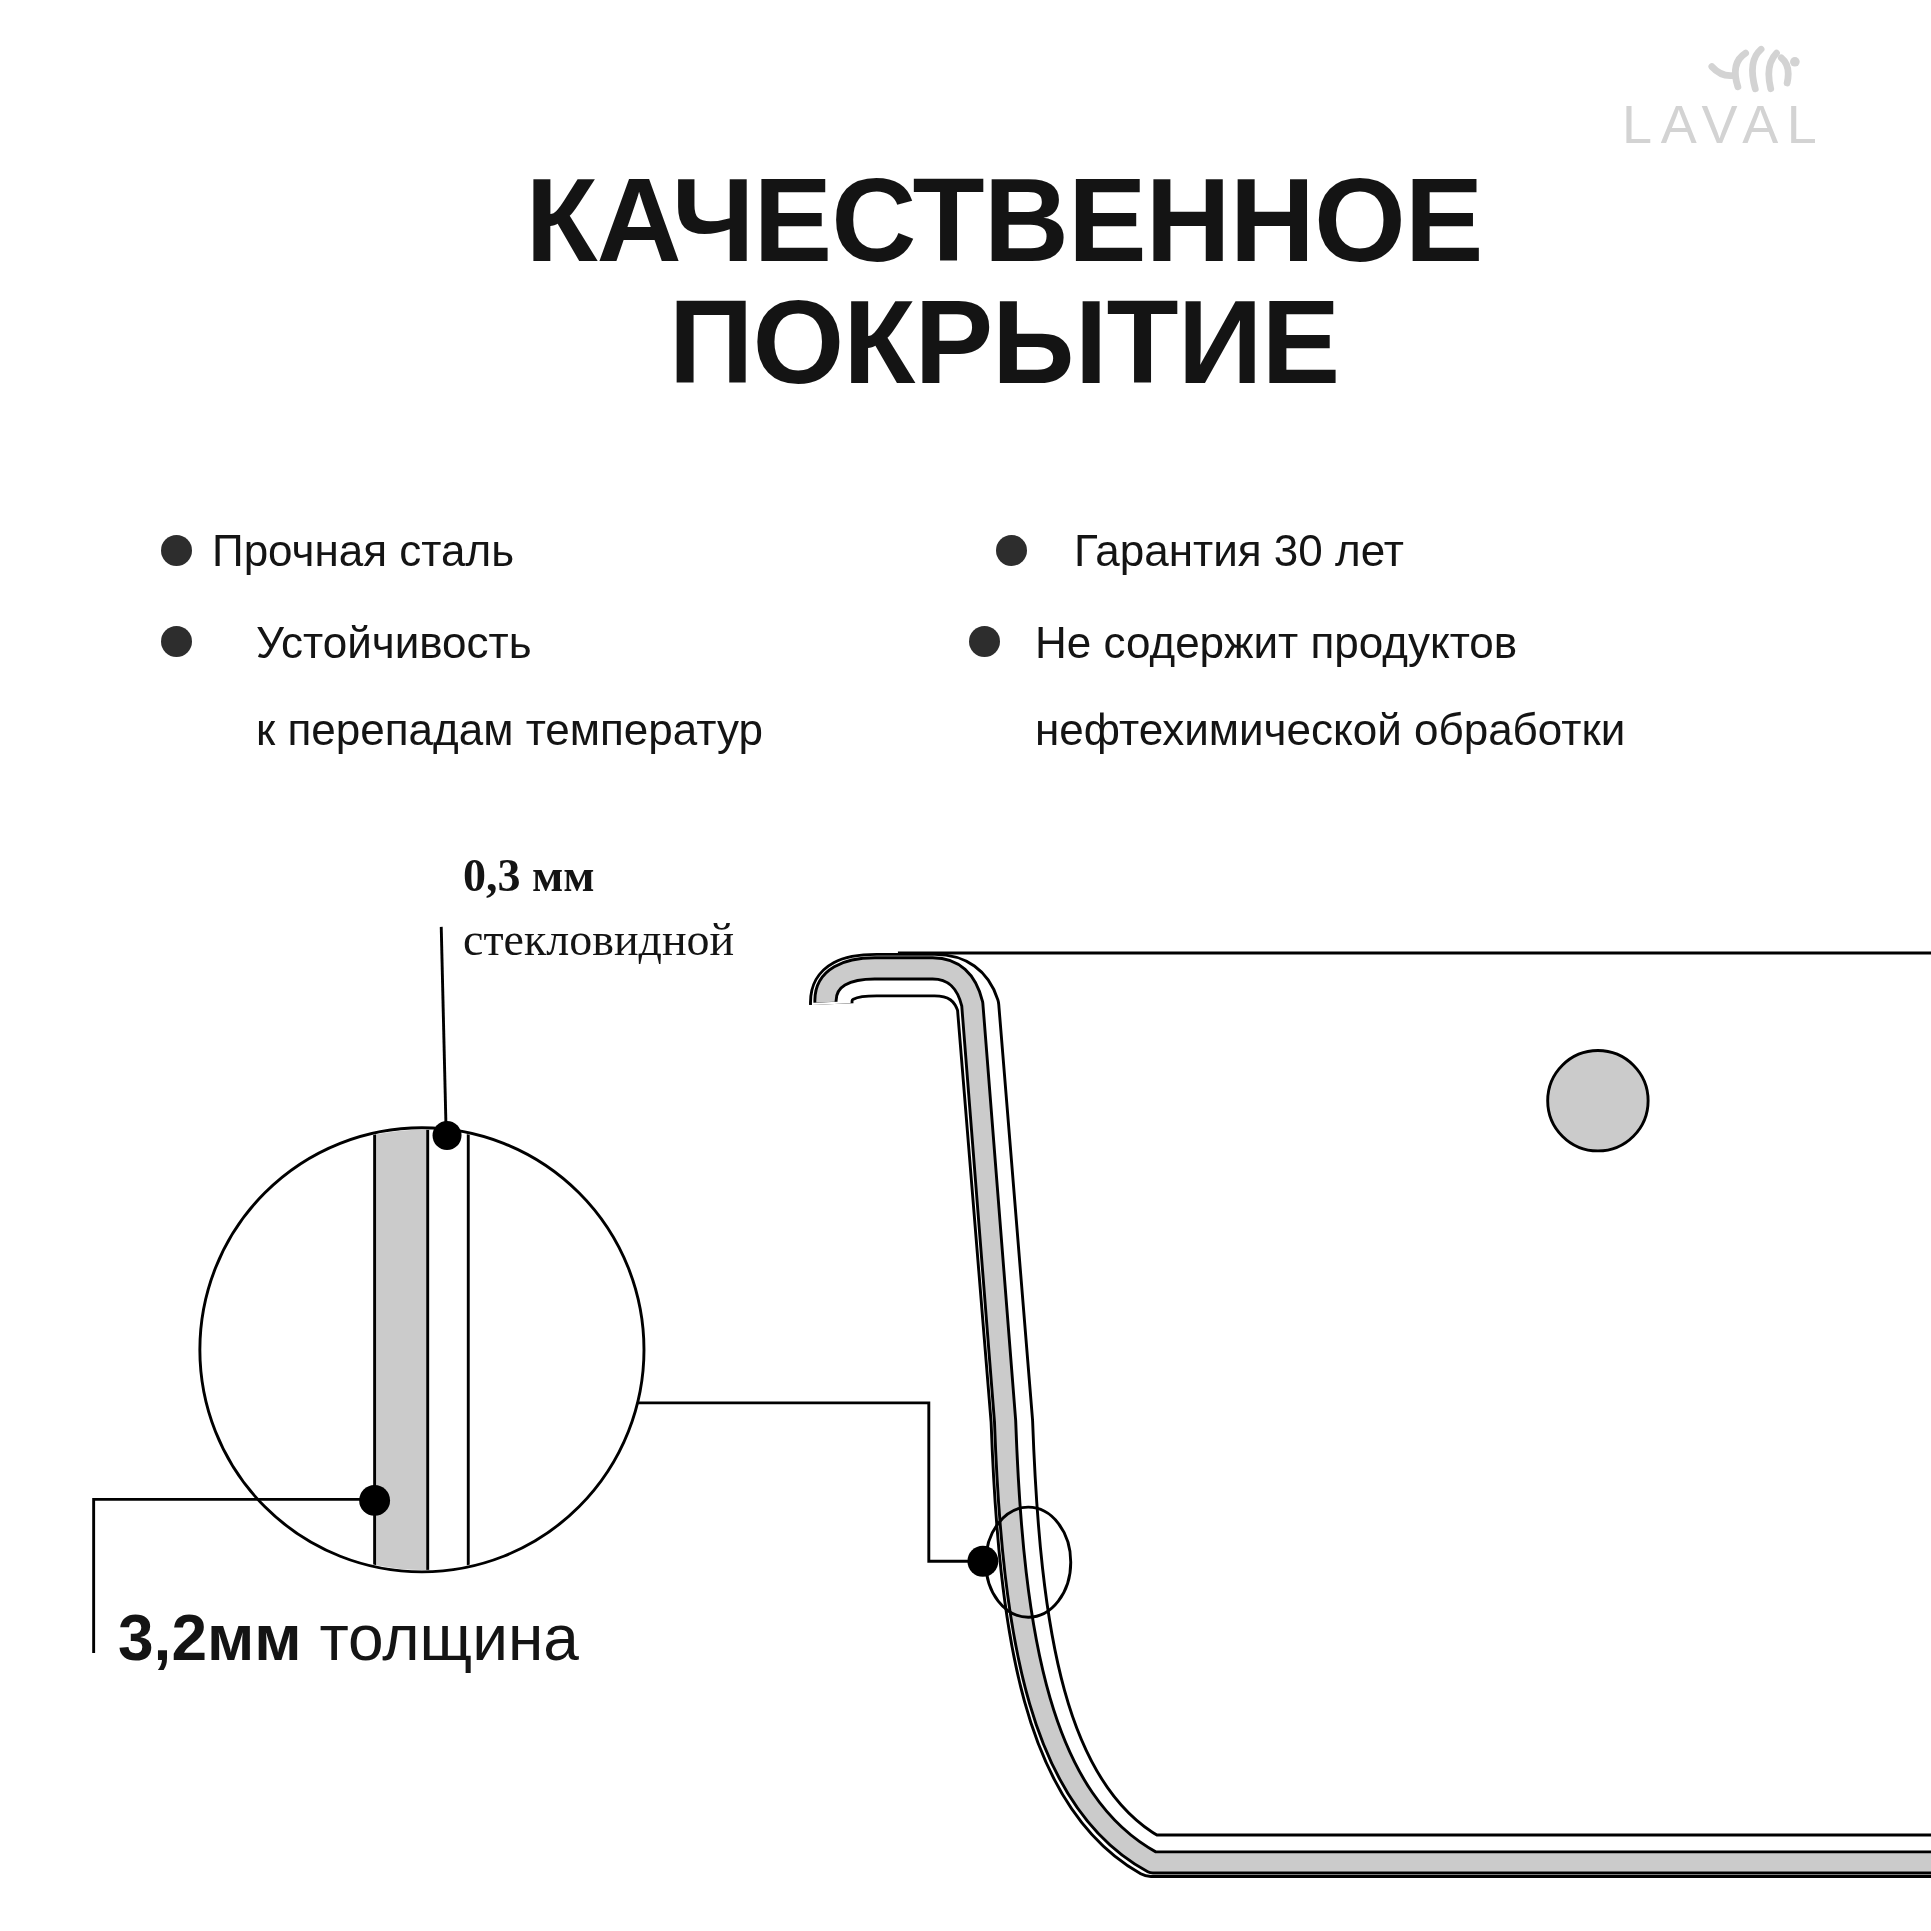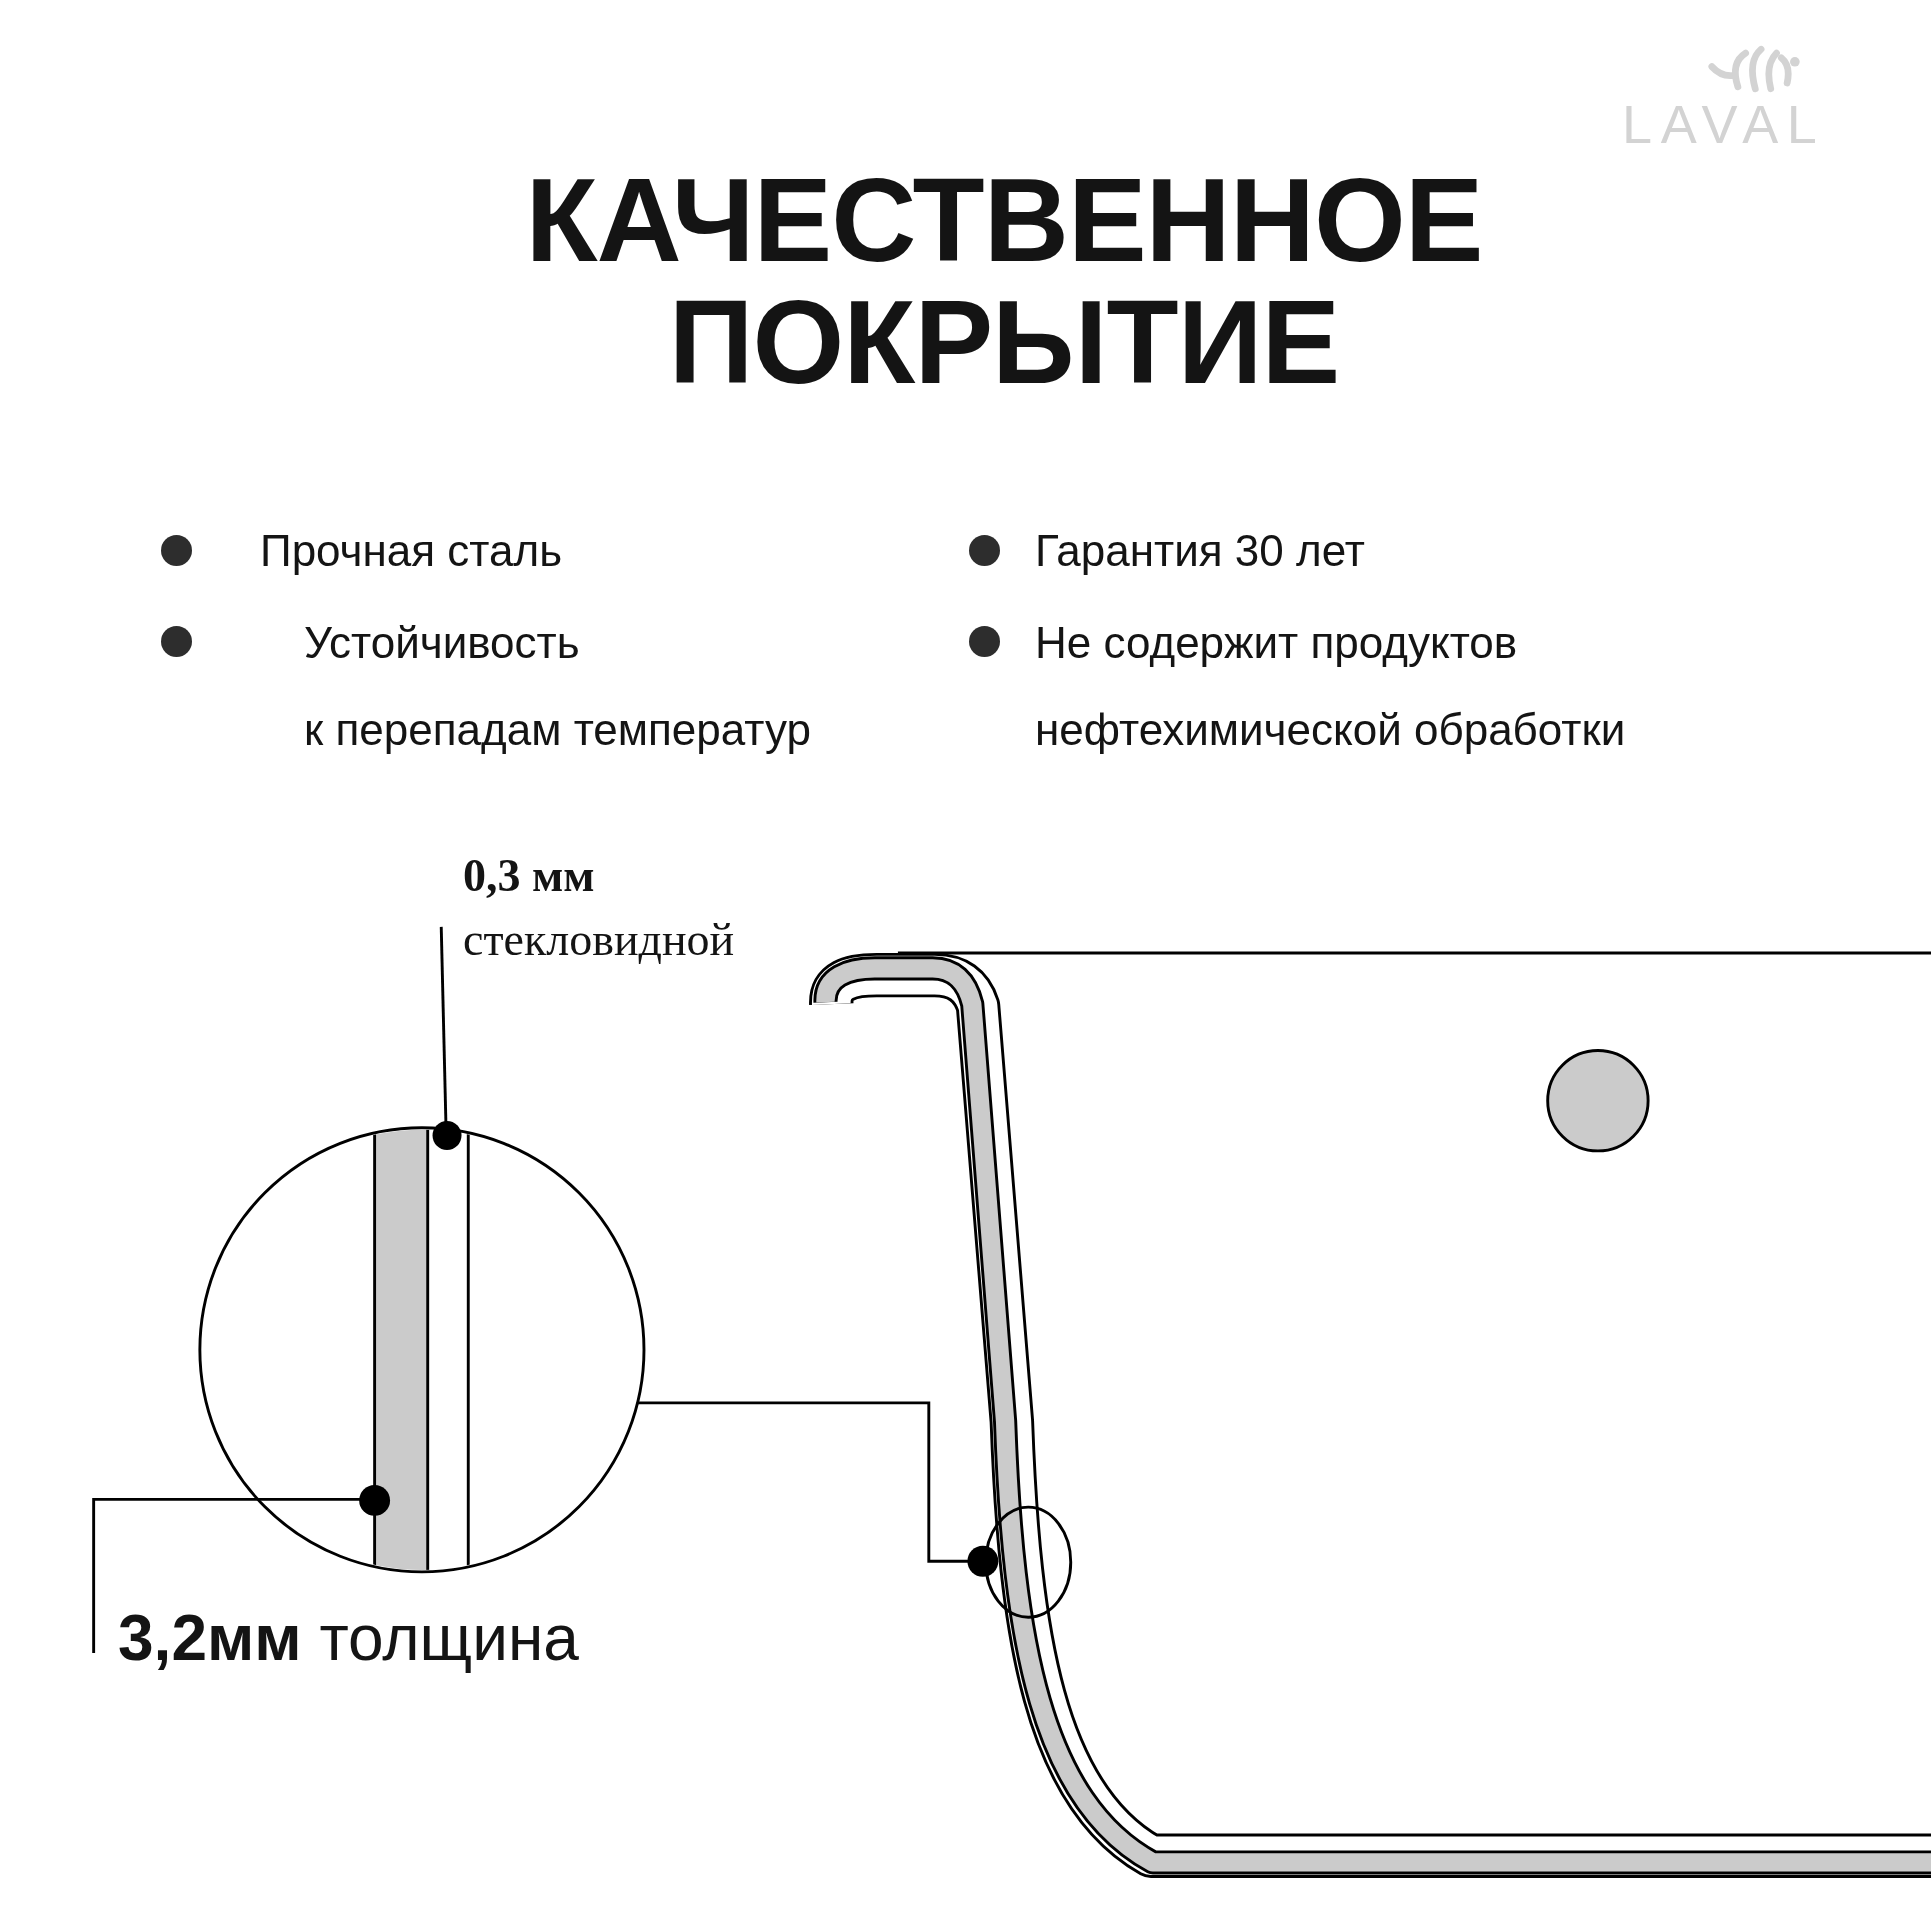--- a/index.html
+++ b/index.html
@@ -13,21 +13,21 @@
   
   .title{left:77px;top:159px;width:1854px;text-align:center;color:var(--text-primary);
          font-weight:bold;font-size:118px;line-height:122px;letter-spacing:-1px;}
   
   .bullet-item{display:flex;align-items:flex-start;color:var(--text-primary);font-size:44px;}
   .bullet-dot{flex:0 0 auto;width:31px;height:31px;border-radius:50%;background:var(--bullet-dot);}
   .one-line .bullet-text{line-height:60px;}
   .one-line .bullet-dot{margin-top:13.5px;}
   .two-line .bullet-text{line-height:87px;}
   .two-line .bullet-dot{margin-top:27px;}
-  .col-left  .bullet-text{margin-left:68px;}
+  .col-left  .bullet-text{margin-left:20px;}
   .col-right .bullet-text{margin-left:35px;}
   
   .callout-enamel{left:463px;top:844px;font-size:46px;line-height:64px;color:var(--text-primary);font-family:Liberation Serif, serif;}
   .callout-enamel .val{font-weight:bold;}
   .callout-thickness{left:118px;top:1609px;font-size:64px;line-height:58px;color:var(--text-primary);}
   .callout-thickness .val{font-weight:bold;}
   
   .logo-text{left:1622px;top:93px;font-size:54px;letter-spacing:8.7px;color:var(--logo-gray);font-weight:400;}
   svg{display:block;}
   #diagram{left:0;top:0;}
@@ -95,21 +95,21 @@
     <span class="bullet-text">Прочная сталь</span>
   </div>
   <div class="abs bullet-item two-line col-left" style="left:161px;top:599px;gap:44px;">
     <span class="bullet-dot"></span>
     <span class="bullet-text">
       <div>Устойчивость</div>
       <div>к перепадам температур</div>
     </span>
   </div>
 
-  <div class="abs bullet-item one-line col-right" style="left:969px;top:521px;">
+  <div class="abs bullet-item one-line col-right" style="left:996px;top:521px;gap:12px;">
     <span class="bullet-dot"></span>
     <span class="bullet-text">Гарантия 30 лет</span>
   </div>
   <div class="abs bullet-item two-line col-right" style="left:969px;top:599px;">
     <span class="bullet-dot"></span>
     <span class="bullet-text">
       <div>Не содержит продуктов</div>
       <div>нефтехимической обработки</div>
     </span>
   </div>

